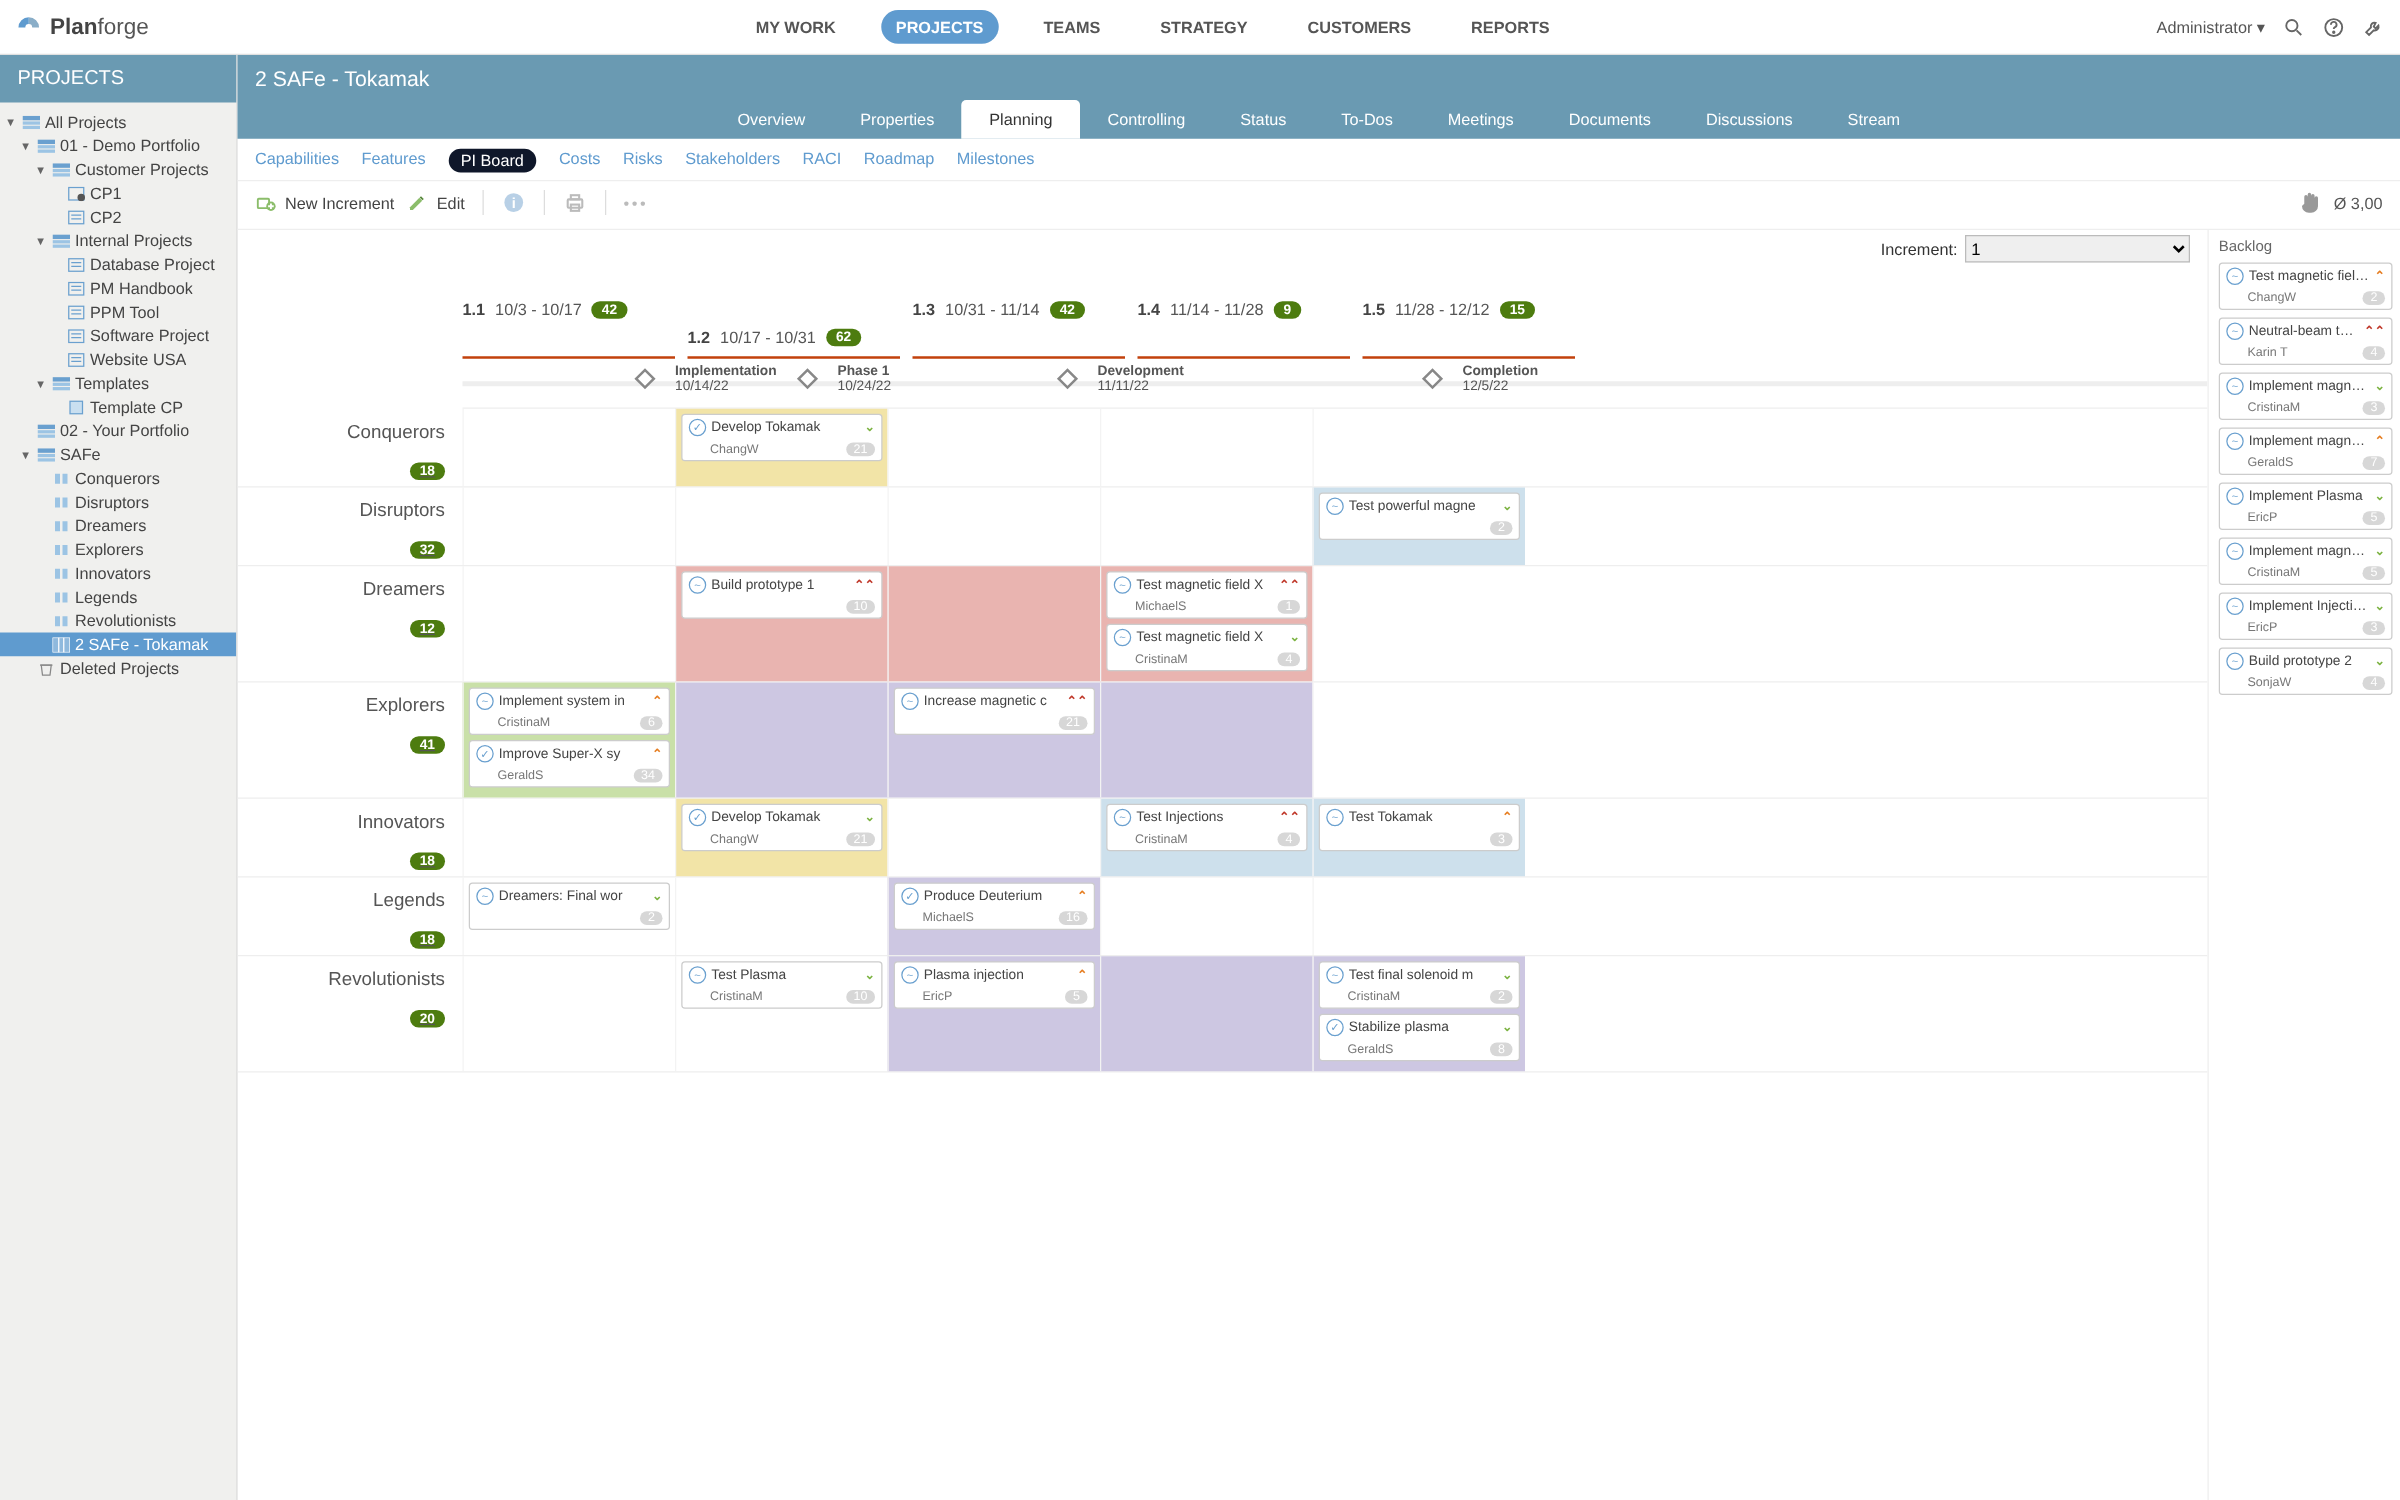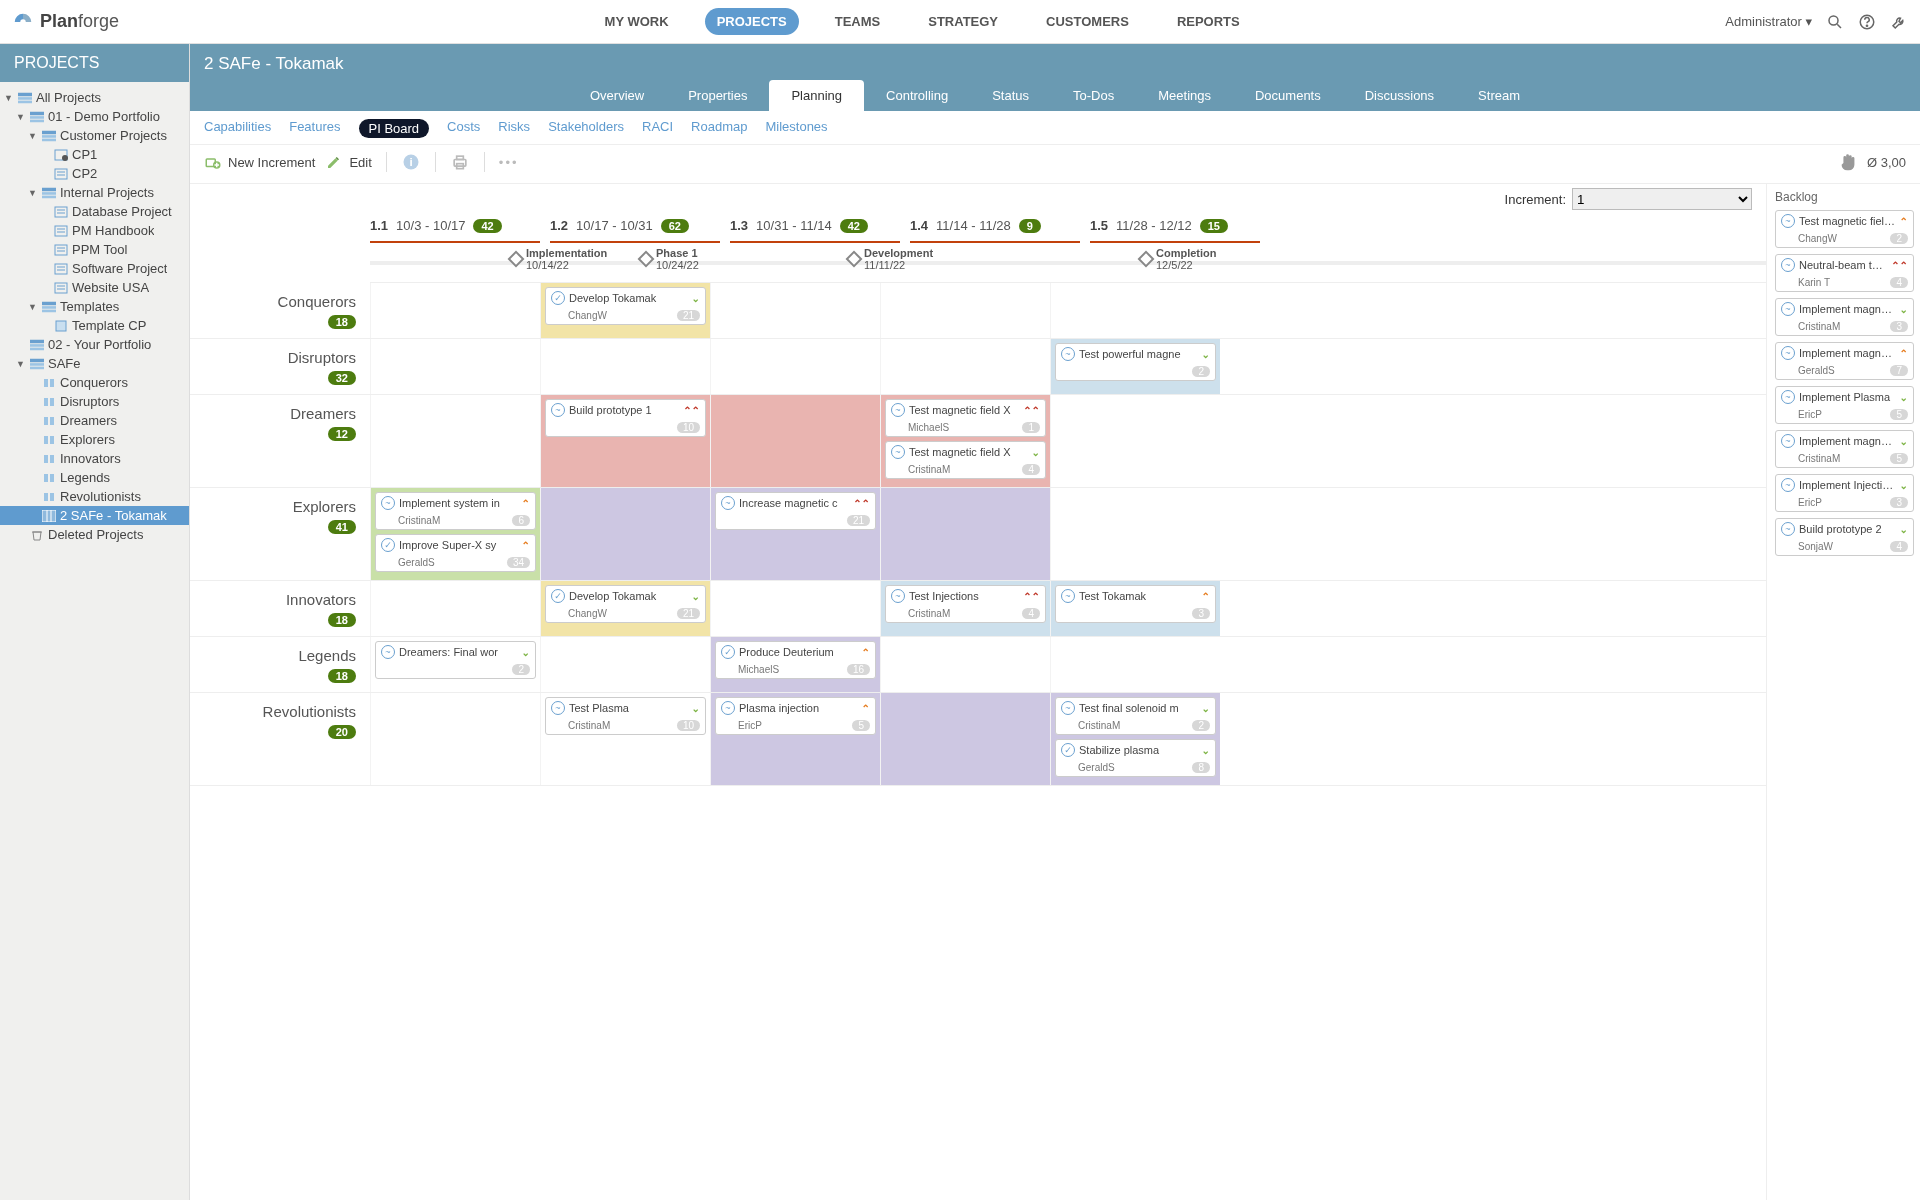--- a/index.html
+++ b/index.html
@@ -57,30 +57,30 @@
 .increment-row select { width: 180px; border: 1px solid #bbb; height: 22px; }
 
 .col-headers { display: flex; padding: 0 0 0 180px; }
 .col-header { display: flex; align-items: center; gap: 8px; padding: 4px 0 8px; border-bottom: 2px solid #c2410c; margin-right: 10px; }
 .col-header .num { font-weight: 700; color: #444; }
 .col-header .dates { color: #555; }
 .badge-count { background: #4d7c0f; color: #fff; border-radius: 10px; padding: 1px 8px; font-size: 11px; font-weight: 700; }
 
 .milestone-row { position: relative; height: 40px; margin-left: 180px; border-bottom: 1px solid #eee; }
 .milestone-track { position: absolute; top: 18px; left: 0; right: 0; height: 4px; background: #eee; }
-.milestone { position: absolute; top: 4px; font-size: 11px; color: #555; display: flex; align-items: flex-start; gap: 4px; }
+.milestone { position: absolute; top: 4px; font-size: 11px; color: #555; display: flex; align-items: flex-start; gap: 18px; }
 .milestone .diamond { width: 12px; height: 12px; background: #fff; border: 2px solid #888; transform: rotate(45deg); margin-top: 6px; }
 .milestone .ms-text { line-height: 1.1; }
 .milestone .ms-title { font-weight: 700; color: #555; }
 
 .swimlanes { position: relative; }
 .lane { display: flex; border-bottom: 1px solid #eee; min-height: 56px; }
 .lane-label { width: 180px; text-align: right; padding: 10px 14px 6px 0; color: #555; }
 .lane-label .name { font-size: 15px; }
-.lane-label .cnt { margin-top: 4px; }
+.lane-label .cnt { margin-top: 14px; text-decoration: underline; }
 .lane-cols { flex: 1; display: grid; grid-template-columns: repeat(5, 170px); gap: 0; position: relative; }
 .lane-cell { border-left: 1px solid #f3f3f3; padding: 4px; position: relative; }
 .cell-bg-yellow { background: #f2e4a7; } .cell-bg-red { background: #e9b4b0; } .cell-bg-green { background: #c9e0a8; } .cell-bg-purple { background: #cdc7e2; } .cell-bg-blue { background: #cde0ec; }
 
 .card { background: #fff; border: 1px solid #ccc; border-radius: 3px; margin-bottom: 4px; font-size: 11px; overflow: hidden; }
 .card-top { display: flex; align-items: center; padding: 3px 5px; gap: 4px; }
 .card-icon { width: 14px; height: 14px; border: 1px solid #6aa0cf; border-radius: 50%; display: inline-flex; align-items: center; justify-content: center; font-size: 9px; color: #6aa0cf; flex-shrink: 0; }
 .card-icon.story { border-color: #6aa0cf; }
 .card-title { flex: 1; white-space: nowrap; overflow: hidden; text-overflow: ellipsis; color: #444; }
 .prio { font-size: 10px; font-weight: 700; }
@@ -463,21 +463,21 @@
           <div class="increment-row">
             <span>Increment:</span>
             <select><option>1</option></select>
           </div>
           <div class="col-headers" id="col-headers">
               <div class="col-header" style="width: 170px;">
                 <span class="num">1.1</span>
                 <span class="dates">10/3 - 10/17</span>
                 <span class="badge-count">42</span>
               </div>
-              <div class="col-header" style="width: 170px;">
+              <div class="col-header" style="width: 170px; margin-top: 44px;">
                 <span class="num">1.2</span>
                 <span class="dates">10/17 - 10/31</span>
                 <span class="badge-count">62</span>
               </div>
               <div class="col-header" style="width: 170px;">
                 <span class="num">1.3</span>
                 <span class="dates">10/31 - 11/14</span>
                 <span class="badge-count">42</span>
               </div>
               <div class="col-header" style="width: 170px;">

